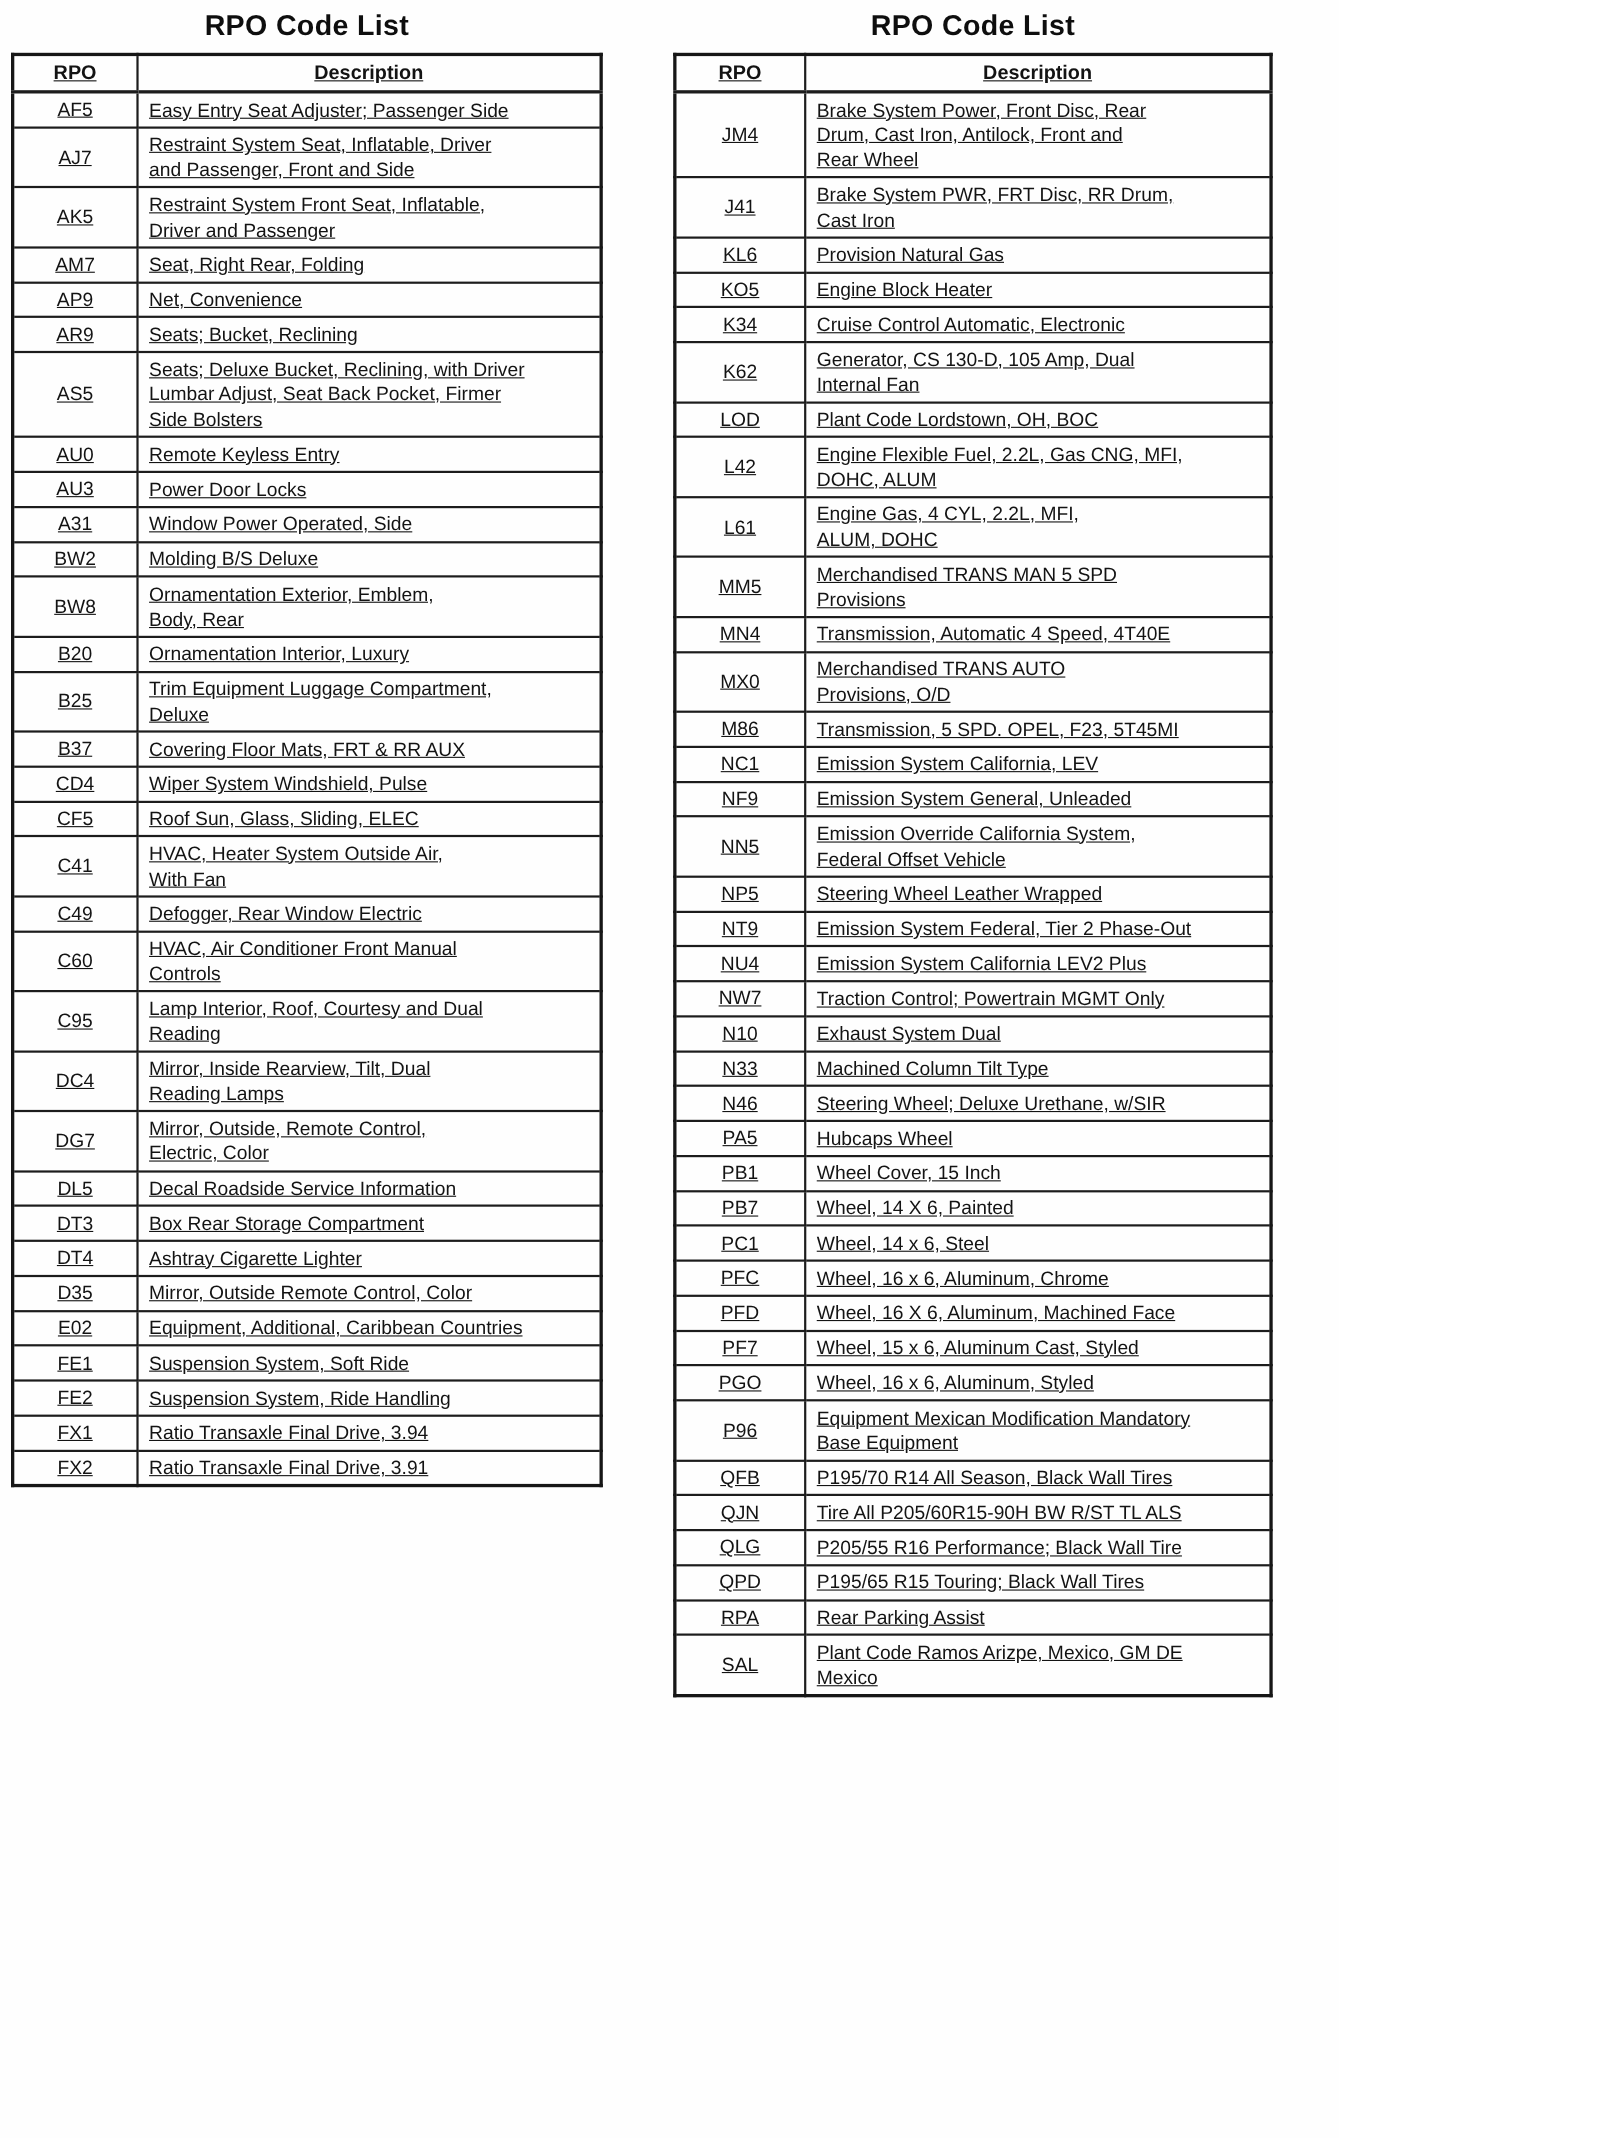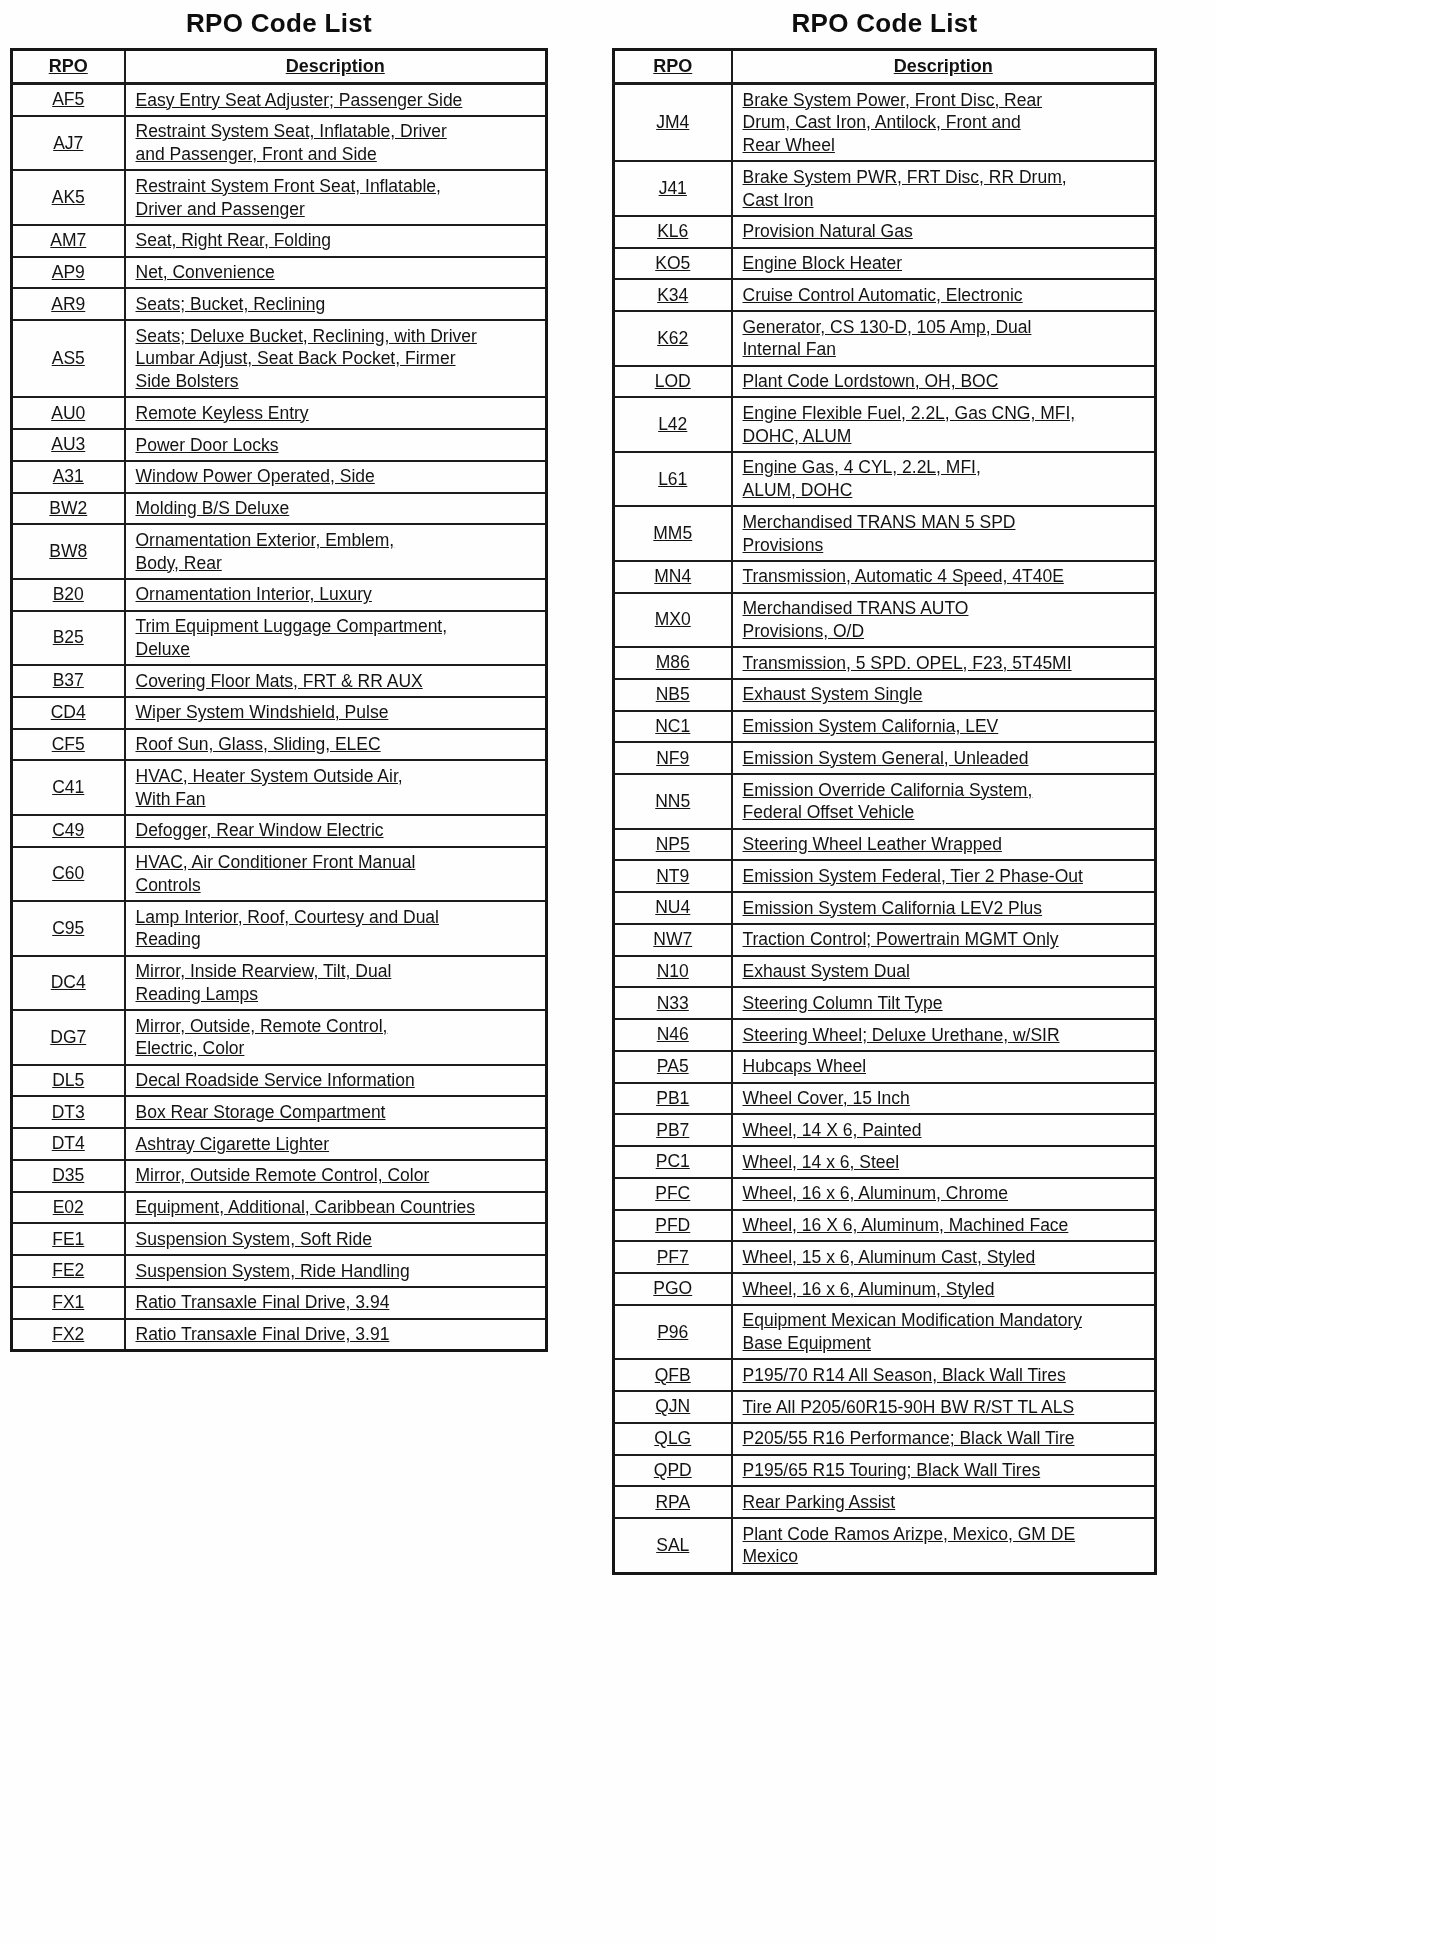--- a/index.html
+++ b/index.html
@@ -292,24 +292,20 @@
           <tr>
             <td class="rpo-cell">MX0</td>
             <td class="desc-cell">Merchandised TRANS AUTO
 Provisions, O/D</td>
           </tr>
           <tr>
             <td class="rpo-cell">M86</td>
             <td class="desc-cell">Transmission, 5 SPD. OPEL, F23, 5T45MI</td>
           </tr>
           <tr>
-            <td class="rpo-cell">NB5</td>
-            <td class="desc-cell">Exhaust System Single</td>
-          </tr>
-          <tr>
             <td class="rpo-cell">NC1</td>
             <td class="desc-cell">Emission System California, LEV</td>
           </tr>
           <tr>
             <td class="rpo-cell">NF9</td>
             <td class="desc-cell">Emission System General, Unleaded</td>
           </tr>
           <tr>
             <td class="rpo-cell">NN5</td>
             <td class="desc-cell">Emission Override California System,
@@ -330,21 +326,21 @@
           <tr>
             <td class="rpo-cell">NW7</td>
             <td class="desc-cell">Traction Control; Powertrain MGMT Only</td>
           </tr>
           <tr>
             <td class="rpo-cell">N10</td>
             <td class="desc-cell">Exhaust System Dual</td>
           </tr>
           <tr>
             <td class="rpo-cell">N33</td>
-            <td class="desc-cell">Steering Column Tilt Type</td>
+            <td class="desc-cell">Machined Column Tilt Type</td>
           </tr>
           <tr>
             <td class="rpo-cell">N46</td>
             <td class="desc-cell">Steering Wheel; Deluxe Urethane, w/SIR</td>
           </tr>
           <tr>
             <td class="rpo-cell">PA5</td>
             <td class="desc-cell">Hubcaps Wheel</td>
           </tr>
           <tr>

